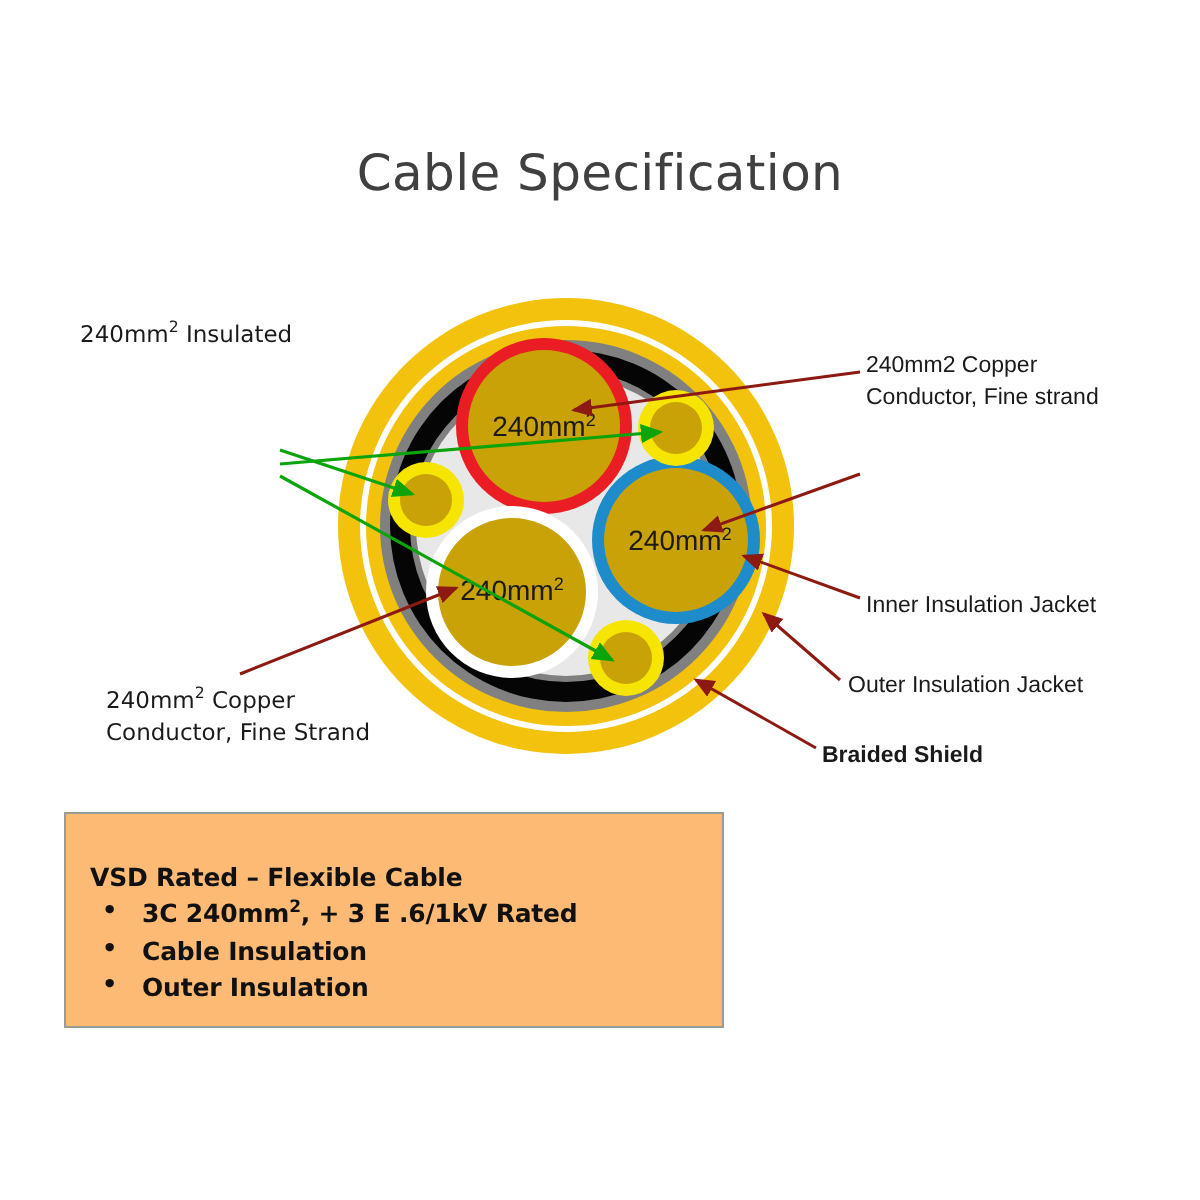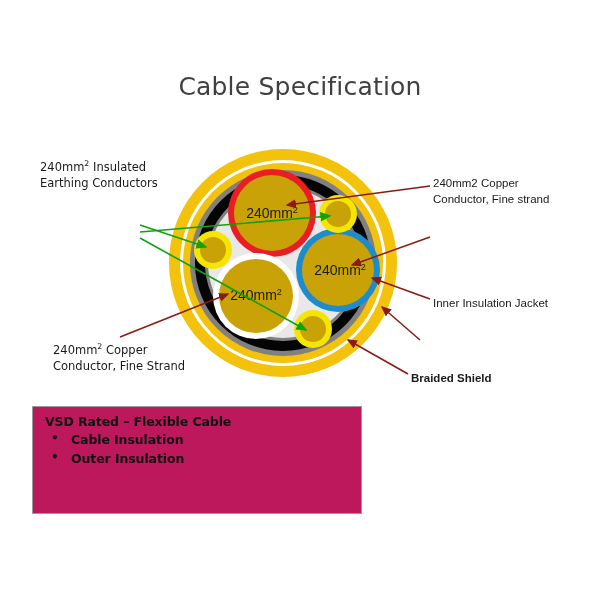--- a/index.html
+++ b/index.html
@@ -67,23 +67,23 @@
   
 
   
   #spec-box {
     position: absolute;
     left: 32px;
     top: 406px;
     width: 330px;
     height: 108px;
     border: 1px solid #9a9a9a;
-    background: #be185d;
+    background: #fdba74;
     box-sizing: border-box;
-    padding: 7px 0 0 12px;
+    padding: 24px 0 0 12px;
     font-family: "DejaVu Sans", sans-serif;
     color: #111111;
   }
   #spec-title {
     font-size: 12.5px;
     font-weight: 600;
     letter-spacing: -0.1px;
     margin-bottom: 2px;
   }
   #spec-list {
@@ -181,37 +181,38 @@
       <line x1="430" y1="237" x2="352" y2="265" marker-end="url(#arrowRed)"></line>
       <line x1="430" y1="299" x2="372" y2="278" marker-end="url(#arrowRed)"></line>
       <line x1="420" y1="340" x2="382" y2="307" marker-end="url(#arrowRed)"></line>
       <line x1="408" y1="374" x2="348" y2="340" marker-end="url(#arrowRed)"></line>
       <line x1="120" y1="337" x2="228" y2="294" marker-end="url(#arrowRed)"></line>
     </g>
   </svg>
 
   <div class="callout" id="label-earthing">
     <div><span>240mm</span><sup>2</sup><span> Insulated</span></div>
-    <div>Earthing Conductors</div>
   </div>
 
   <div class="callout alt" id="label-copper-right">
     <div>240mm2 Copper</div>
     <div>Conductor, Fine strand</div>
   </div>
 
   <div class="callout alt" id="label-inner">Inner Insulation Jacket</div>
+  <div class="callout alt" id="label-outer">Outer Insulation Jacket</div>
   <div class="callout alt" id="label-braid">Braided Shield</div>
 
   <div class="callout" id="label-copper-left">
     <div><span>240mm</span><sup>2</sup><span> Copper</span></div>
     <div>Conductor, Fine Strand</div>
   </div>
 
   <div id="spec-box">
     <div id="spec-title">VSD Rated – Flexible Cable</div>
     <ul id="spec-list">
+      <li><span>3C 240mm</span><sup>2</sup><span>, + 3 E   .6/1kV Rated</span></li>
       <li><span>Cable Insulation</span><sup></sup><span></span></li>
       <li><span>Outer Insulation</span><sup></sup><span></span></li>
     </ul>
   </div>
 
 </div>
 
 </body></html>

